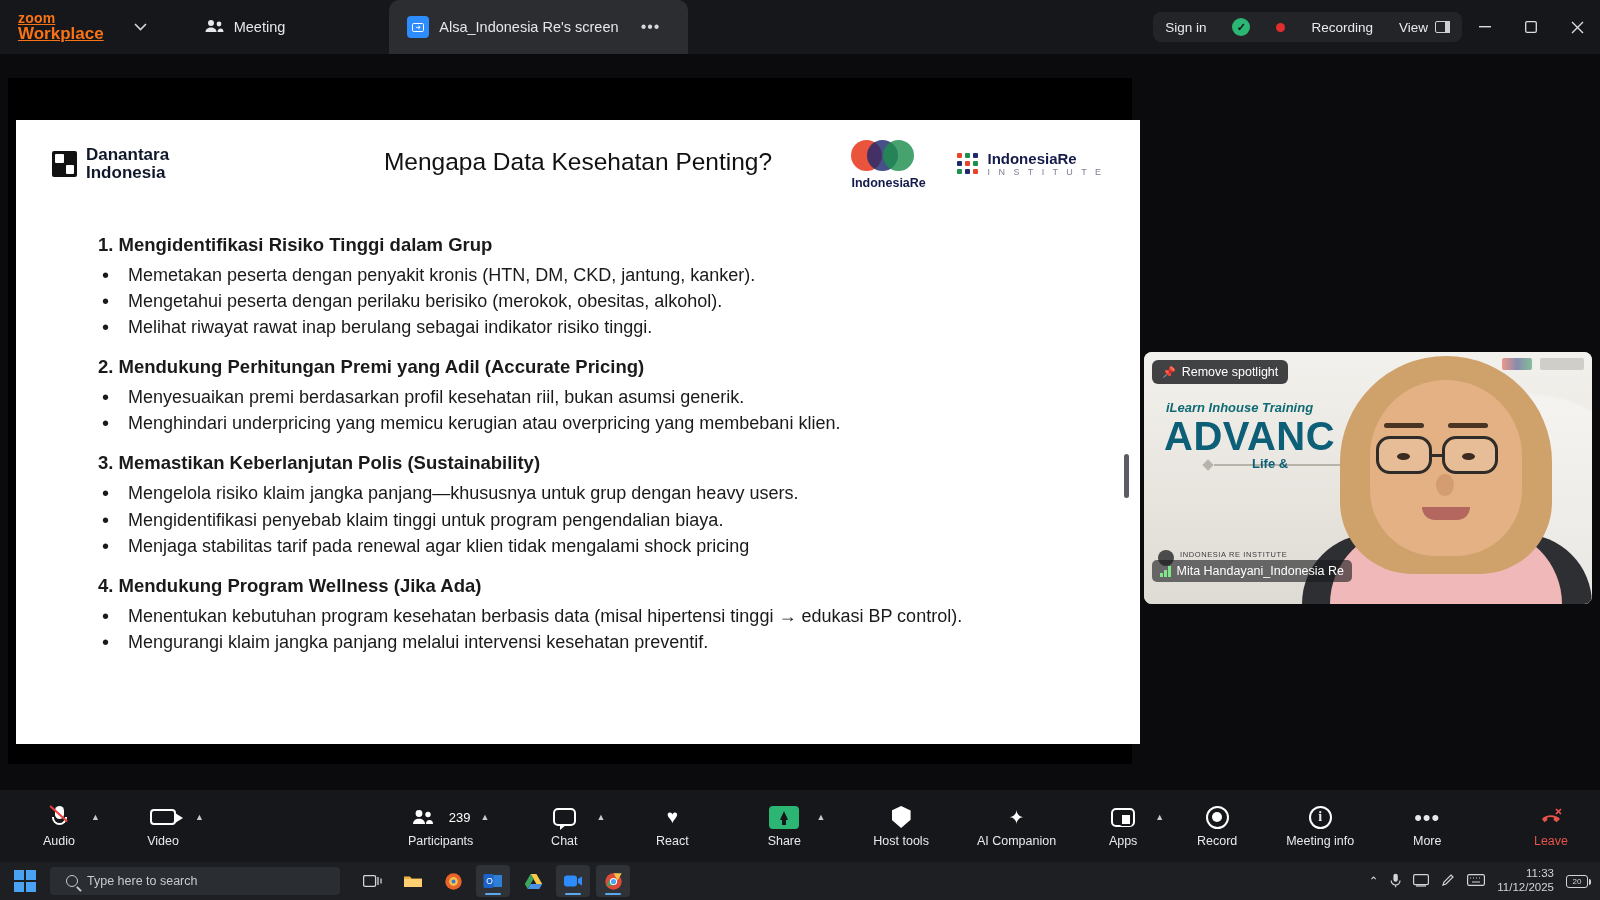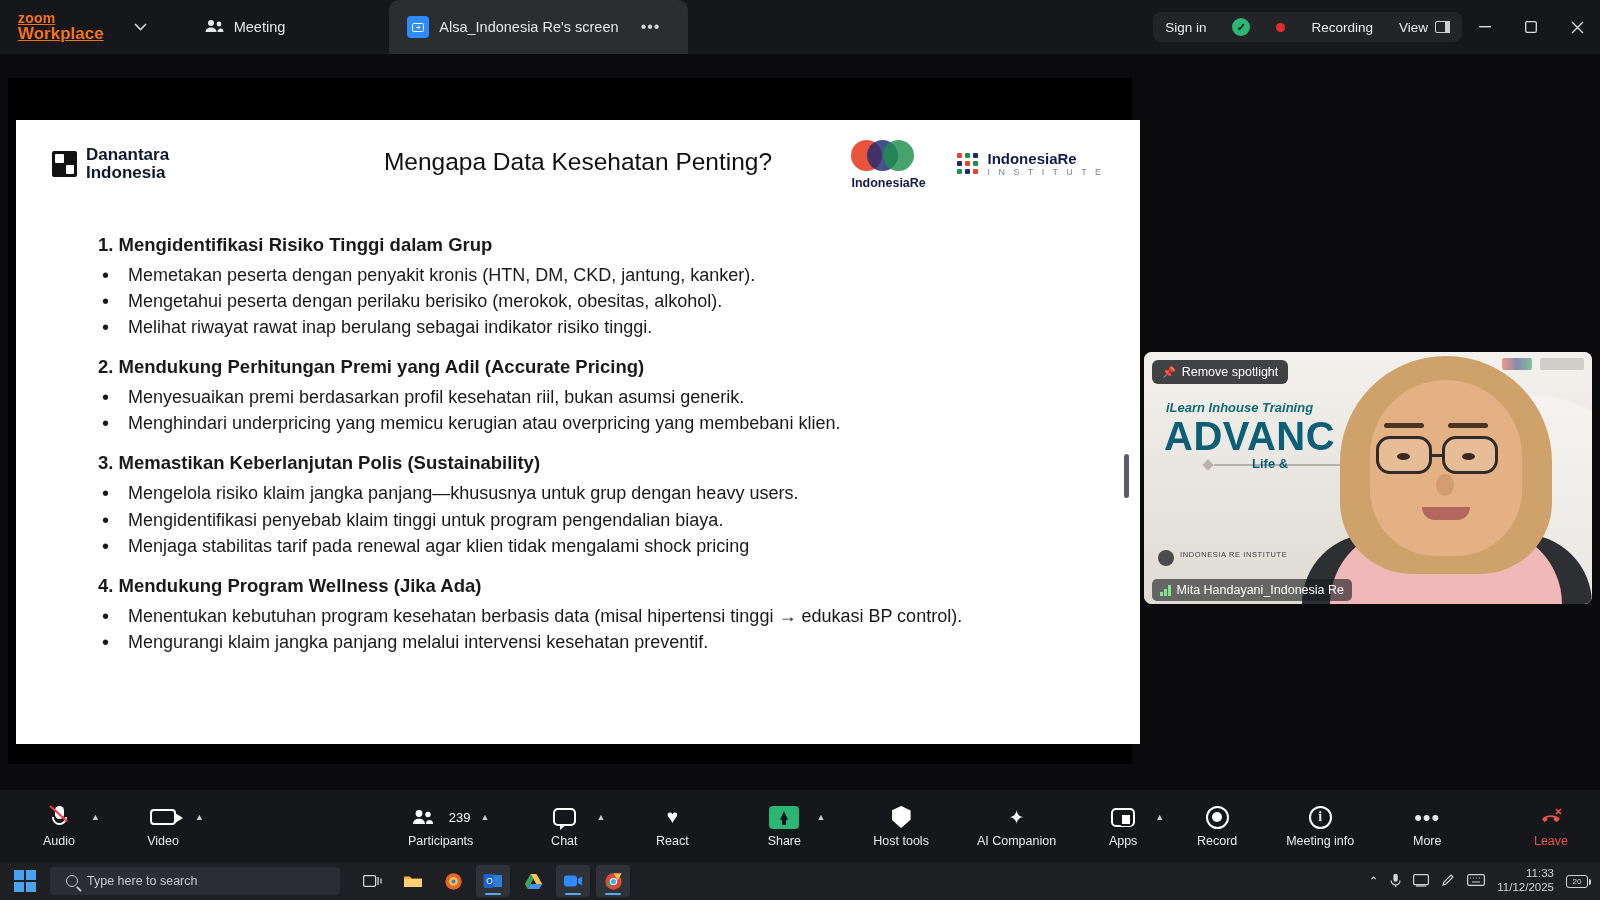--- a/index.html
+++ b/index.html
@@ -196,21 +196,21 @@
   .p-brow-r { left: 152px; }
   .p-nose { position: absolute; left: 140px; bottom: 108px; width: 18px; height: 22px; background: rgba(190,130,92,.45); border-radius: 50%; }
   .p-mouth { position: absolute; left: 126px; bottom: 84px; width: 48px; height: 13px; background: #b4675f; border-radius: 0 0 26px 26px; }
   .spotlight {
     position: absolute; left: 8px; top: 8px; height: 24px; padding: 0 10px;
     background: rgba(26,27,30,.82); border-radius: 6px; color: #fff; font-size: 12.5px;
     display: flex; align-items: center; gap: 6px;
   }
   .pin-ic { font-size: 11px; }
   .sv-name {
-    position: absolute; left: 8px; bottom: 3px; height: 22px; padding: 0 8px;
+    position: absolute; left: 8px; bottom: 22px; height: 22px; padding: 0 8px;
     background: rgba(26,27,30,.62); border-radius: 5px; color: #fff; font-size: 12.5px;
     display: flex; align-items: center; gap: 6px;
   }
   .sig { display: inline-flex; align-items: flex-end; gap: 1.5px; height: 11px; }
   .sig i { width: 2.5px; background: #7ee787; display: block; }
   .sig i:nth-child(1) { height: 4px; }
   .sig i:nth-child(2) { height: 7px; }
   .sig i:nth-child(3) { height: 11px; }
 
   

